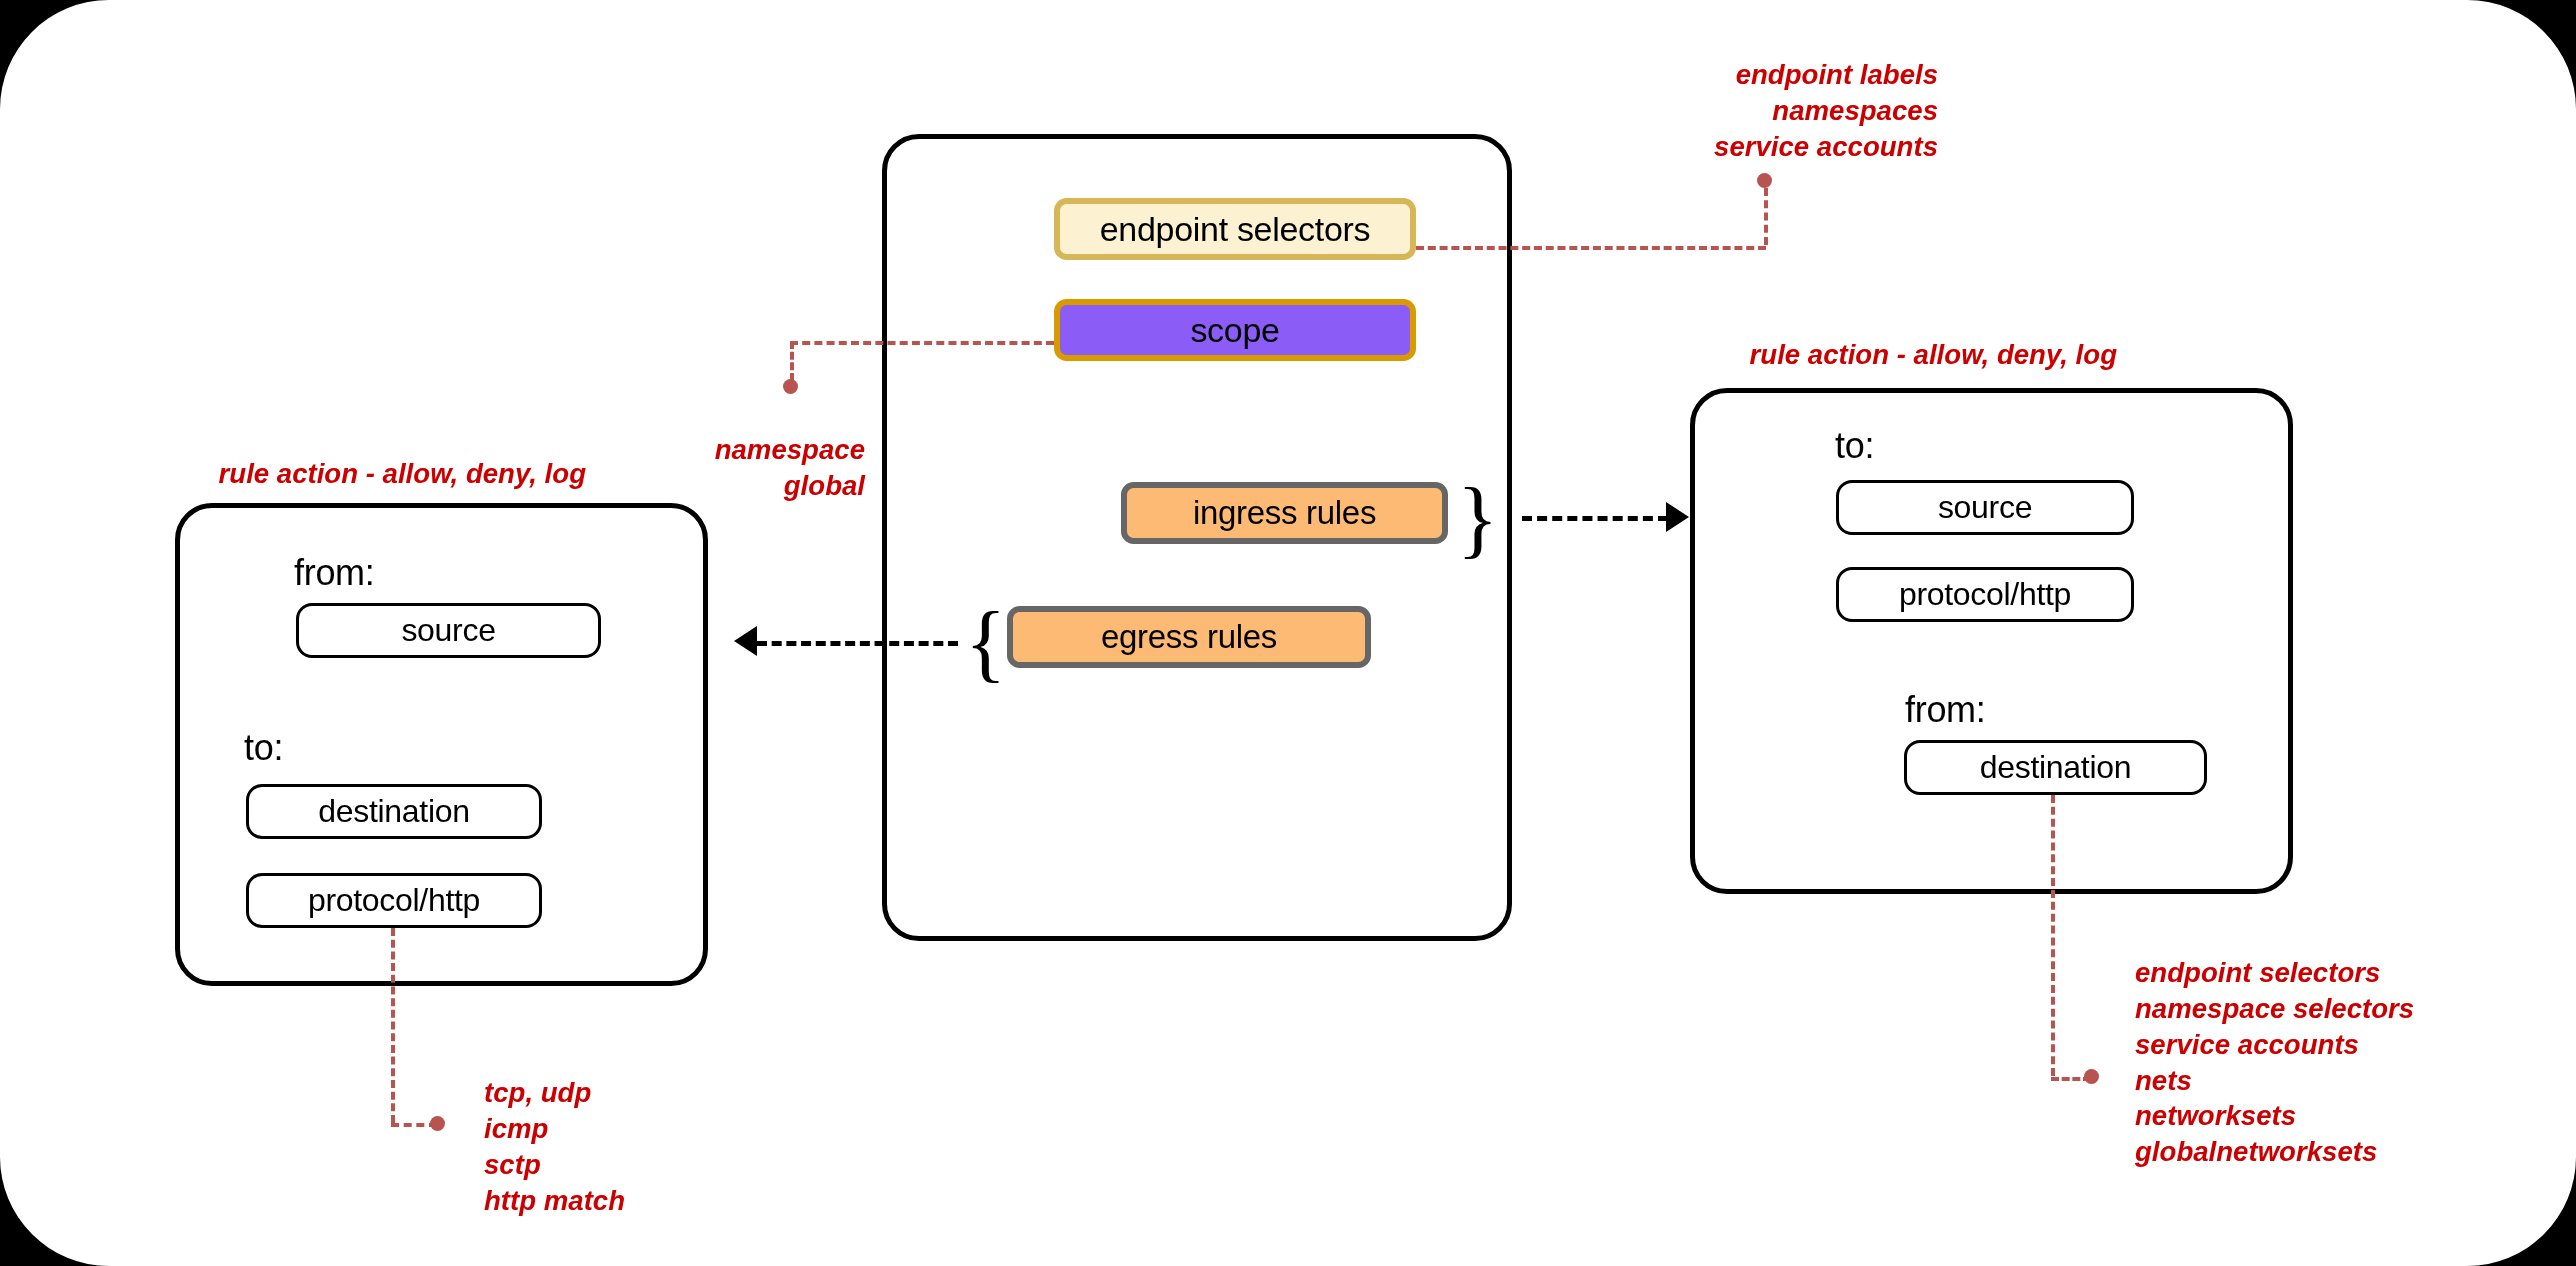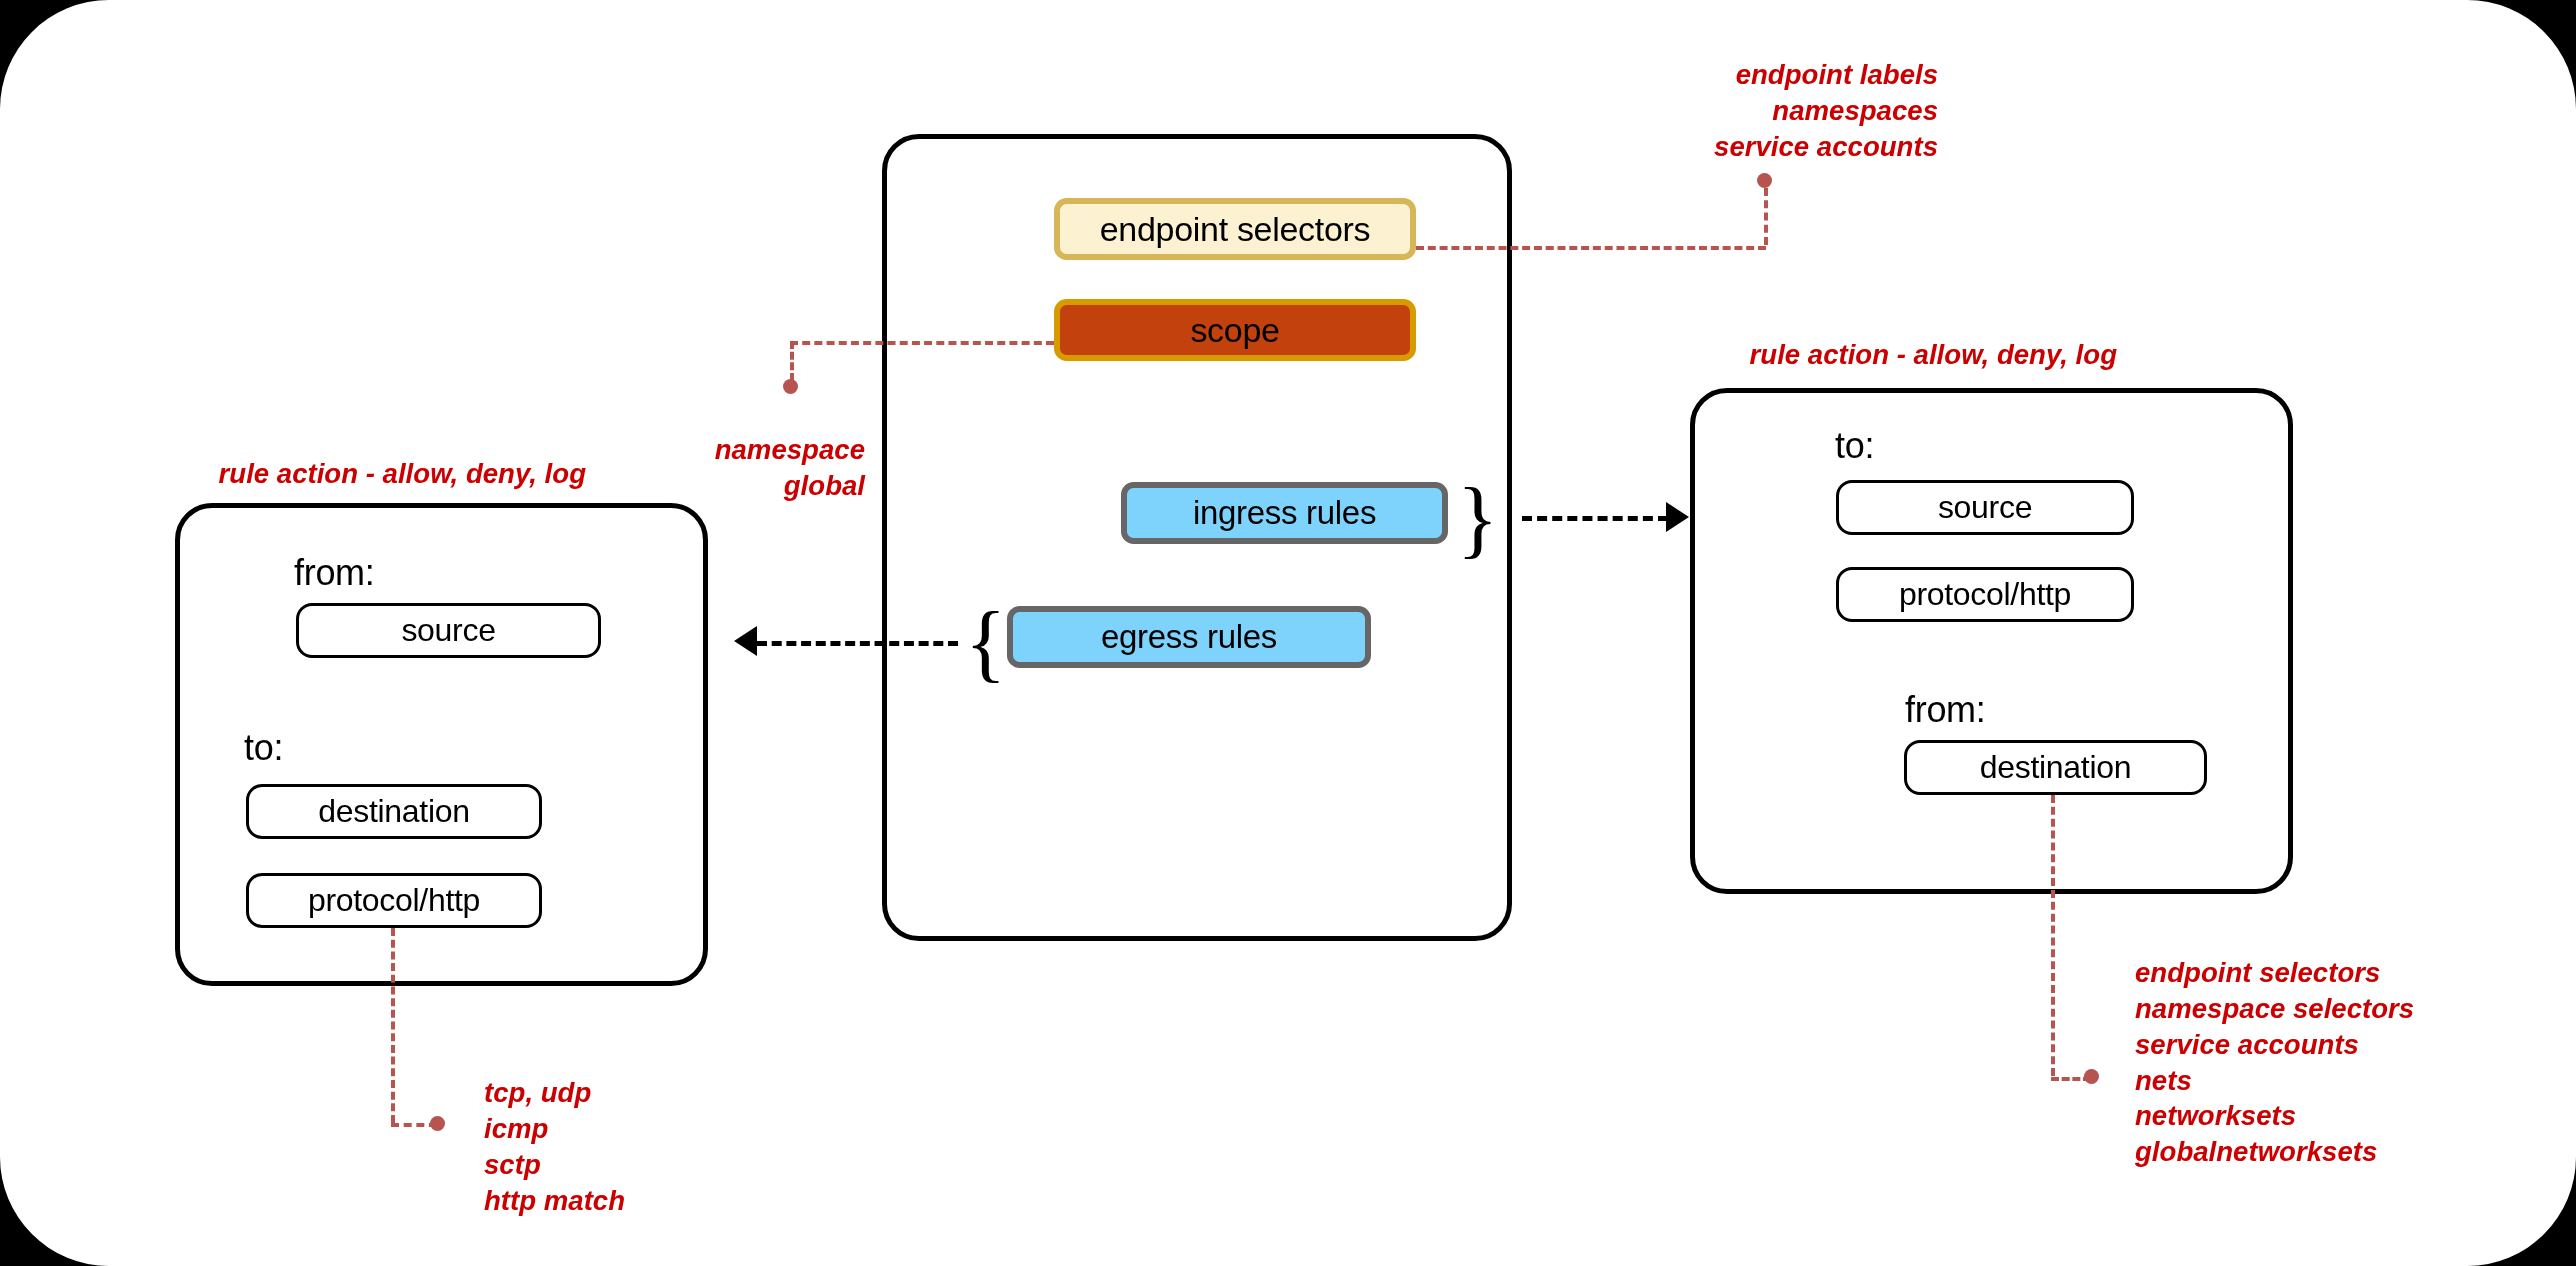--- a/index.html
+++ b/index.html
@@ -66,25 +66,25 @@
     font-size: 34px;
     color: #000000;
     border-radius: 12.6px;
     letter-spacing: -0.3px;
   }
   .box-endpoint-selectors {
     background: #fcf2d2;
     border: 6.9px solid #d6b656;
   }
   .box-scope {
-    background: #c2410c;
+    background: #8b5cf6;
     border: 6.9px solid #d79b00;
   }
   .box-rules {
-    background: #7dd3fc;
+    background: #fdba74;
     border: 6.9px solid #666666;
     font-size: 33px;
   }
 
   
   .annot {
     position: absolute;
     color: #cc0000;
     font-weight: bold;
     font-style: italic;

